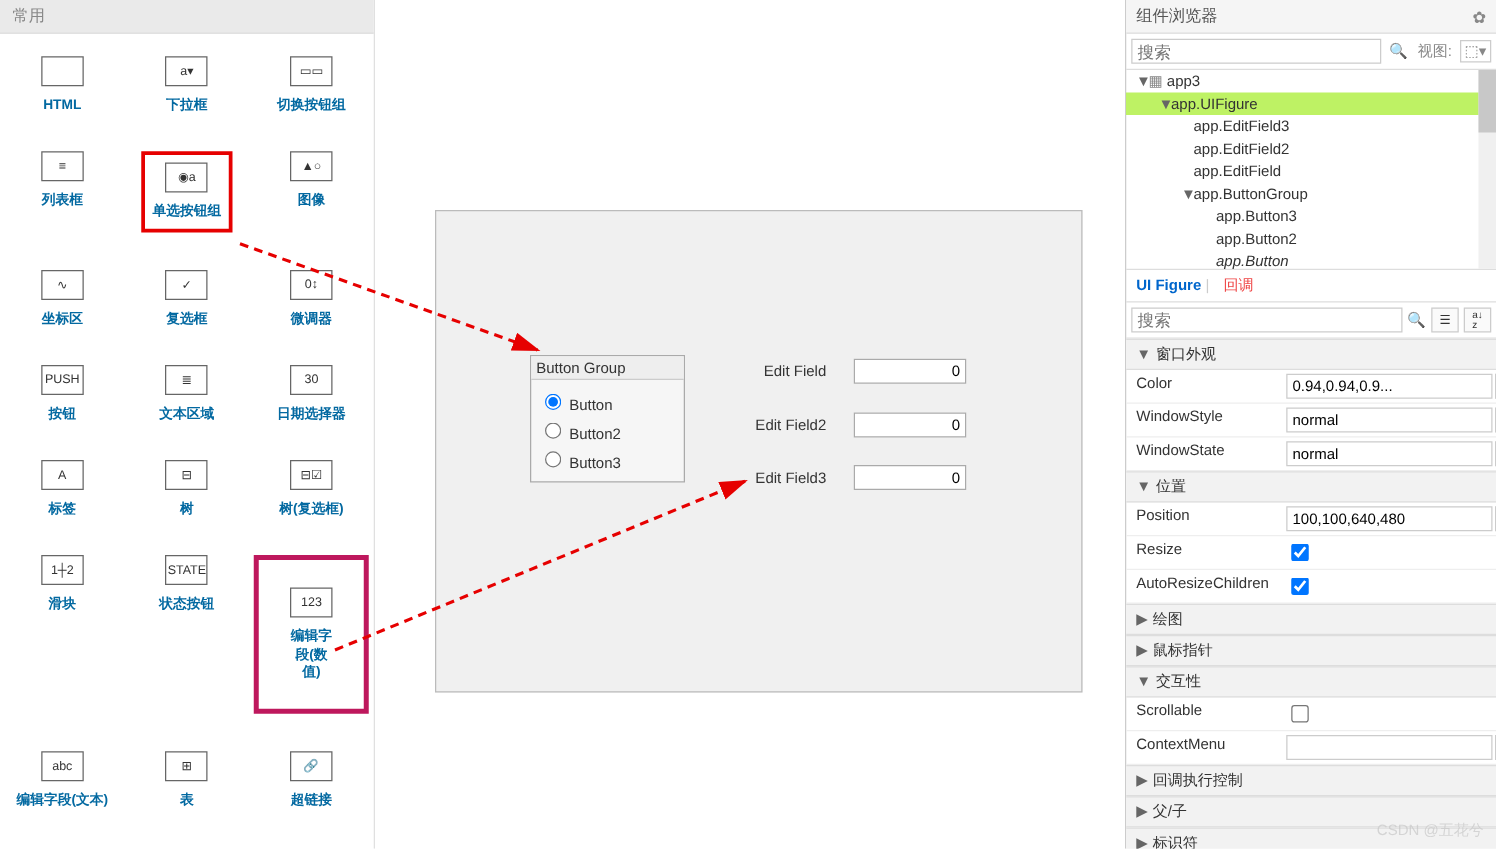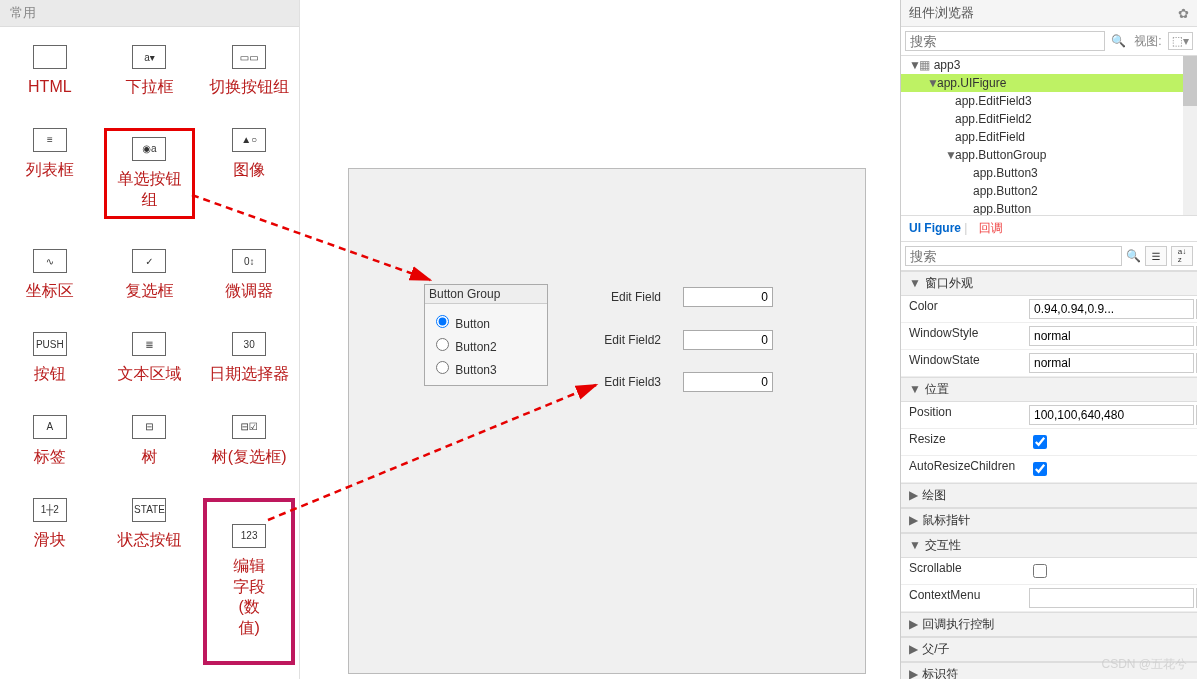--- a/index.html
+++ b/index.html
@@ -3,24 +3,24 @@
 <meta charset="utf-8">
 <style>
   * { box-sizing: border-box; font-family: "Microsoft YaHei", Arial, sans-serif; }
   body { margin:0; width:1197px; height:679px; background:#fff; font-size:12px; color:#333; position:relative; overflow:hidden;}
   .layout { display:flex; height:100%; }
   .palette { width:300px; border-right:1px solid #e0e0e0; }
   .palette-header { background:#eaeaea; color:#888; padding:4px 10px; font-size:13px; border-bottom:1px solid #ddd;}
   .palette-grid { display:grid; grid-template-columns:repeat(3,1fr); }
   .pal-item { text-align:center; padding:18px 4px 12px 4px; cursor:pointer;}
   .pal-item .ico { width:34px; height:24px; margin:0 auto 8px; border:1px solid #666; display:flex; align-items:center; justify-content:center; font-size:10px; color:#333; background:#fff; position:relative;}
-  .pal-item .lbl { font-size:16px; color:#b91c1c; line-height:1.3;}
+  .pal-item .lbl { font-size:11px; color:#0369a1; line-height:1.3;font-weight:bold;}
   .canvas { flex:1; position:relative; padding:20px; }
   .canvas-inner { position:absolute; left:348px; top:168px; width:518px; background:#f0f0f0; border:1px solid #bbb; }
-  .design-area { position:relative; width:100%; height:504px; }
+  .design-area { position:relative; width:100%; height:384px; }
   .button-group { position:absolute; left:75px; top:115px; width:124px; border:1px solid #aaa; background:#f6f6f6;}
   .button-group .bg-title { background:#eee; border-bottom:1px solid #ccc; padding:2px 4px; font-size:12px;}
   .bg-body { padding:4px 6px;}
   .bg-body label { display:block; margin:4px 0; font-size:12px;}
   .ef-row { position:absolute; display:flex; align-items:center; height:22px;}
   .ef-row .ef-lbl { width:76px; text-align:right; margin-right:22px;}
   .ef-row input { width:90px; height:20px; border:1px solid #aaa; text-align:right; padding:0 4px; font-size:12px;}
   .inspector { width:297px; border-left:1px solid #ccc; display:flex; flex-direction:column; background:#fff;}
   .insp-title { background:#f5f5f5; padding:4px 8px; font-size:13px; color:#555; border-bottom:1px solid #ddd; display:flex; justify-content:space-between; align-items:center;text-align:right;}
   .search-row { display:flex; align-items:center; padding:4px; gap:4px; border-bottom:1px solid #ddd;}
@@ -142,21 +142,21 @@
           <div class="tree-thumb"></div>
         </div>
     <div class="tree-row" style="padding-left: 8px;"><span class="twist">▼</span><span style="color:#888;">▦ </span>app3</div>
         <div class="tree-row selected" style="padding-left: 26px;"><span class="twist">▼</span>app.UIFigure</div>
         <div class="tree-row" style="padding-left: 44px;"><span class="twist"></span>app.EditField3</div>
         <div class="tree-row" style="padding-left: 44px;"><span class="twist"></span>app.EditField2</div>
         <div class="tree-row" style="padding-left: 44px;"><span class="twist"></span>app.EditField</div>
         <div class="tree-row" style="padding-left: 44px;"><span class="twist">▼</span>app.ButtonGroup</div>
         <div class="tree-row" style="padding-left: 62px;"><span class="twist"></span>app.Button3</div>
         <div class="tree-row" style="padding-left: 62px;"><span class="twist"></span>app.Button2</div>
-        <div class="tree-row" style="padding-left: 62px;"><span class="twist"></span>app.Button</div>
+        <div class="tree-row" style="padding-left: 62px; font-style: italic;"><span class="twist"></span>app.Button</div>
       </div>
     <div class="tabs">
       <span class="tab-a">UI Figure</span>
       <span style="color:#ccc;"> | </span>
       <span class="tab-b">回调</span>
     </div>
     <div class="prop-search">
       <input placeholder="搜索" style="">
       <span style="color:#888;align-self:center;">🔍</span>
       <div class="mini-btn">☰</div>

